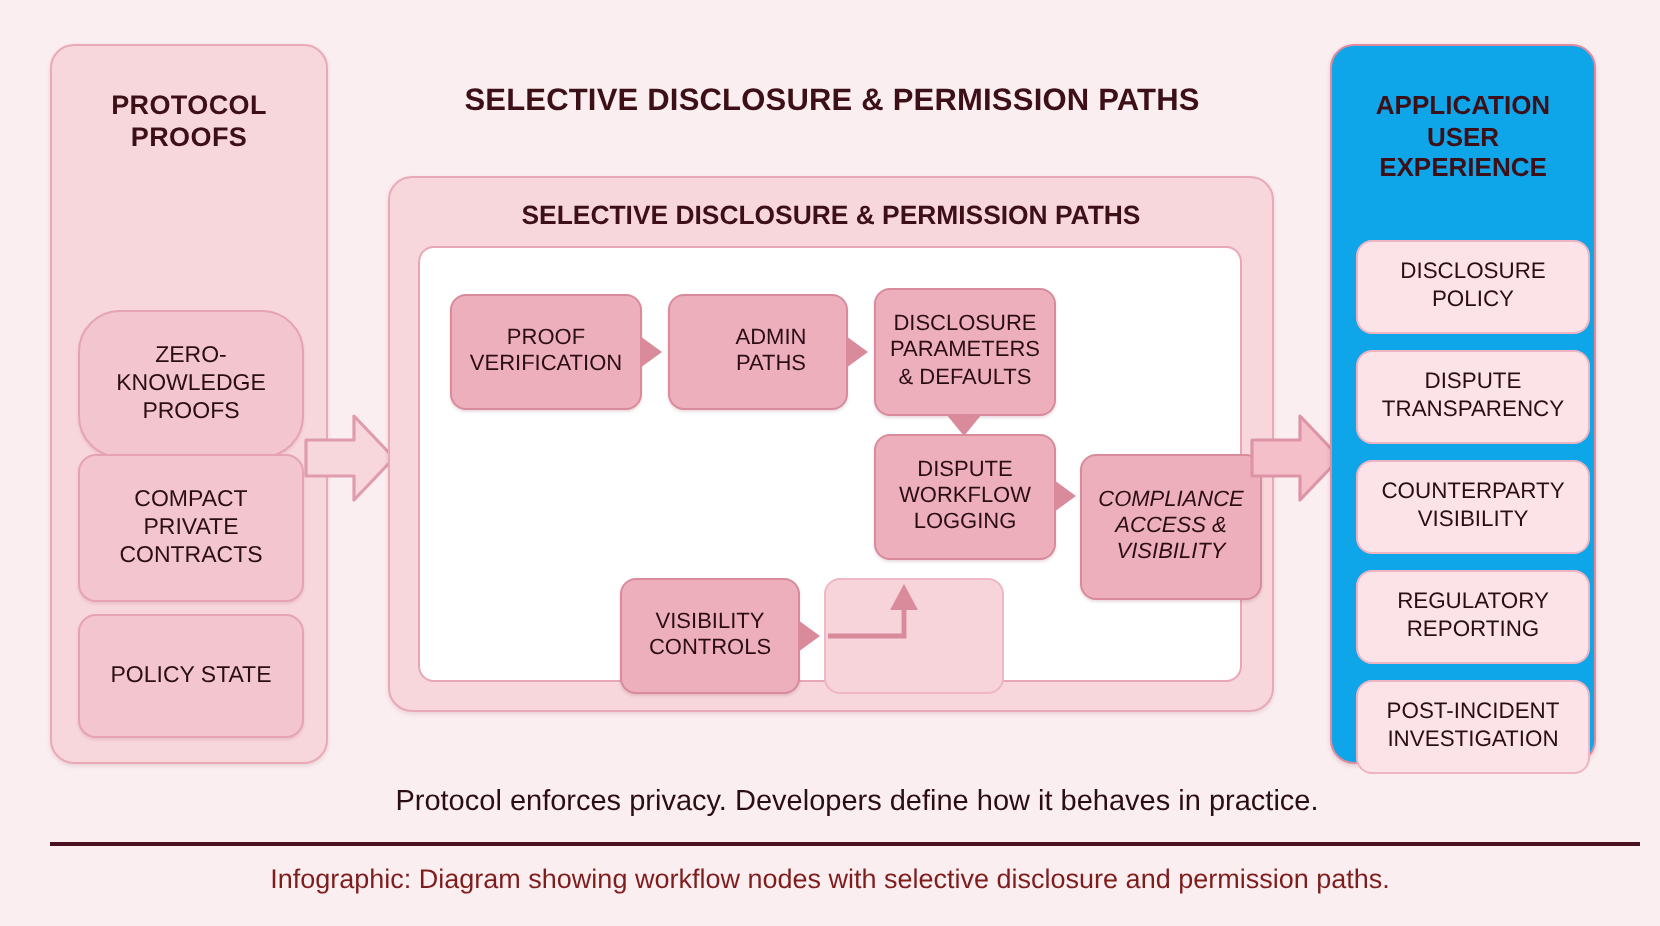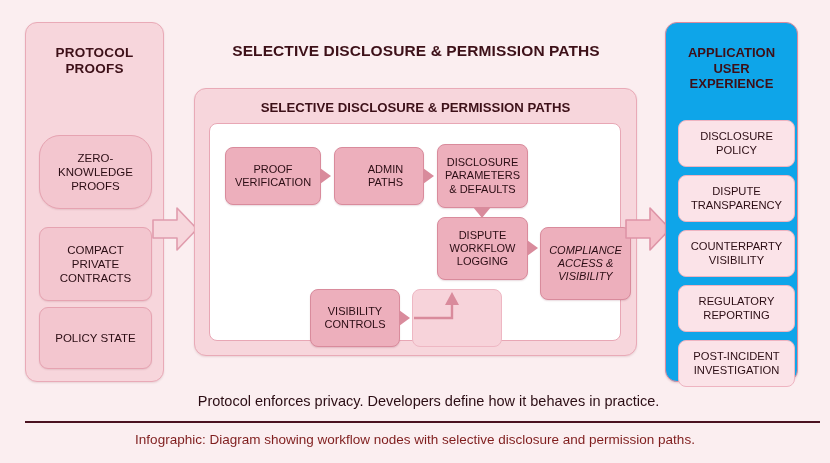--- a/index.html
+++ b/index.html
@@ -62,21 +62,21 @@
     display: flex;
     align-items: center;
     justify-content: center;
     text-align: center;
     font-size: 11.5px;
     line-height: 1.22;
     color: #2b0d14;
     padding: 2px 4px;
     box-shadow: 0 1px 1.5px rgba(120,40,60,.12);
   }
-  #proto-box-0 { top: 112px; height: 74px; border-radius: 21px; }
+  #proto-box-0 { top: 132px; height: 74px; border-radius: 21px; }
   #proto-box-1 { top: 204px; height: 74px; }
   #proto-box-2 { top: 284px; height: 62px; }
 
   
   #center-heading {
     position: absolute;
     left: 186px;
     top: 42px;
     width: 460px;
     text-align: center;

